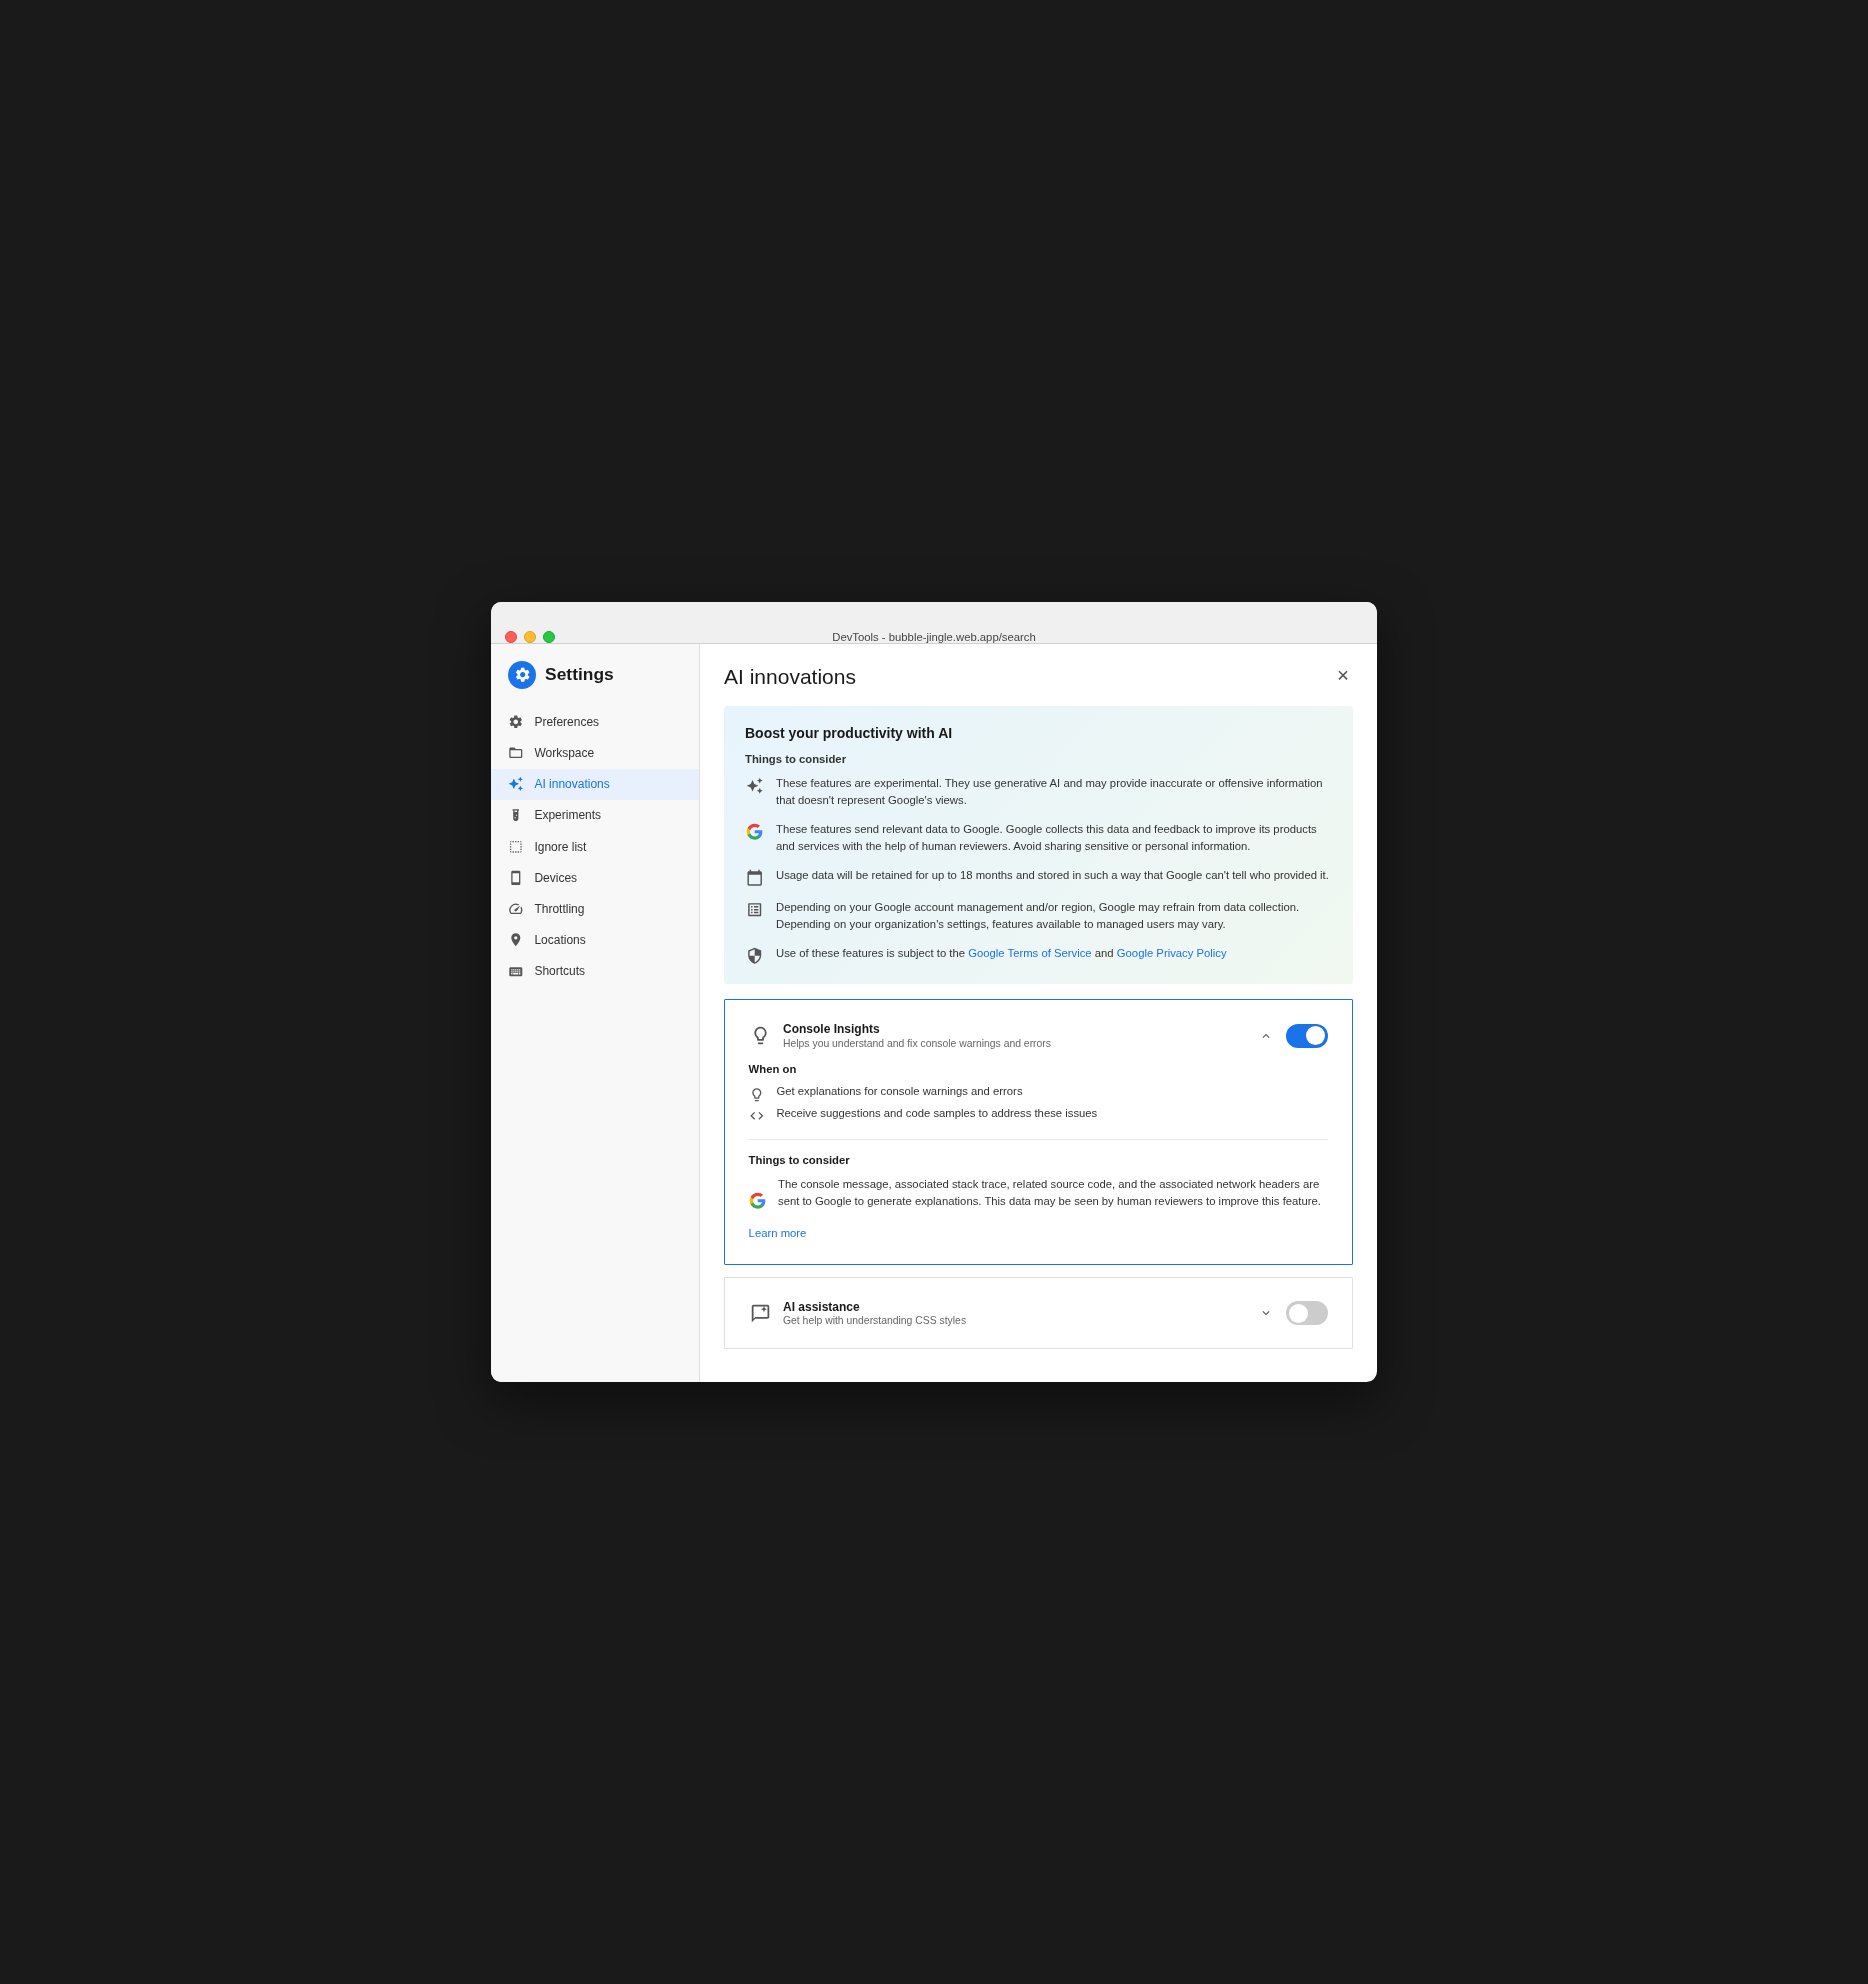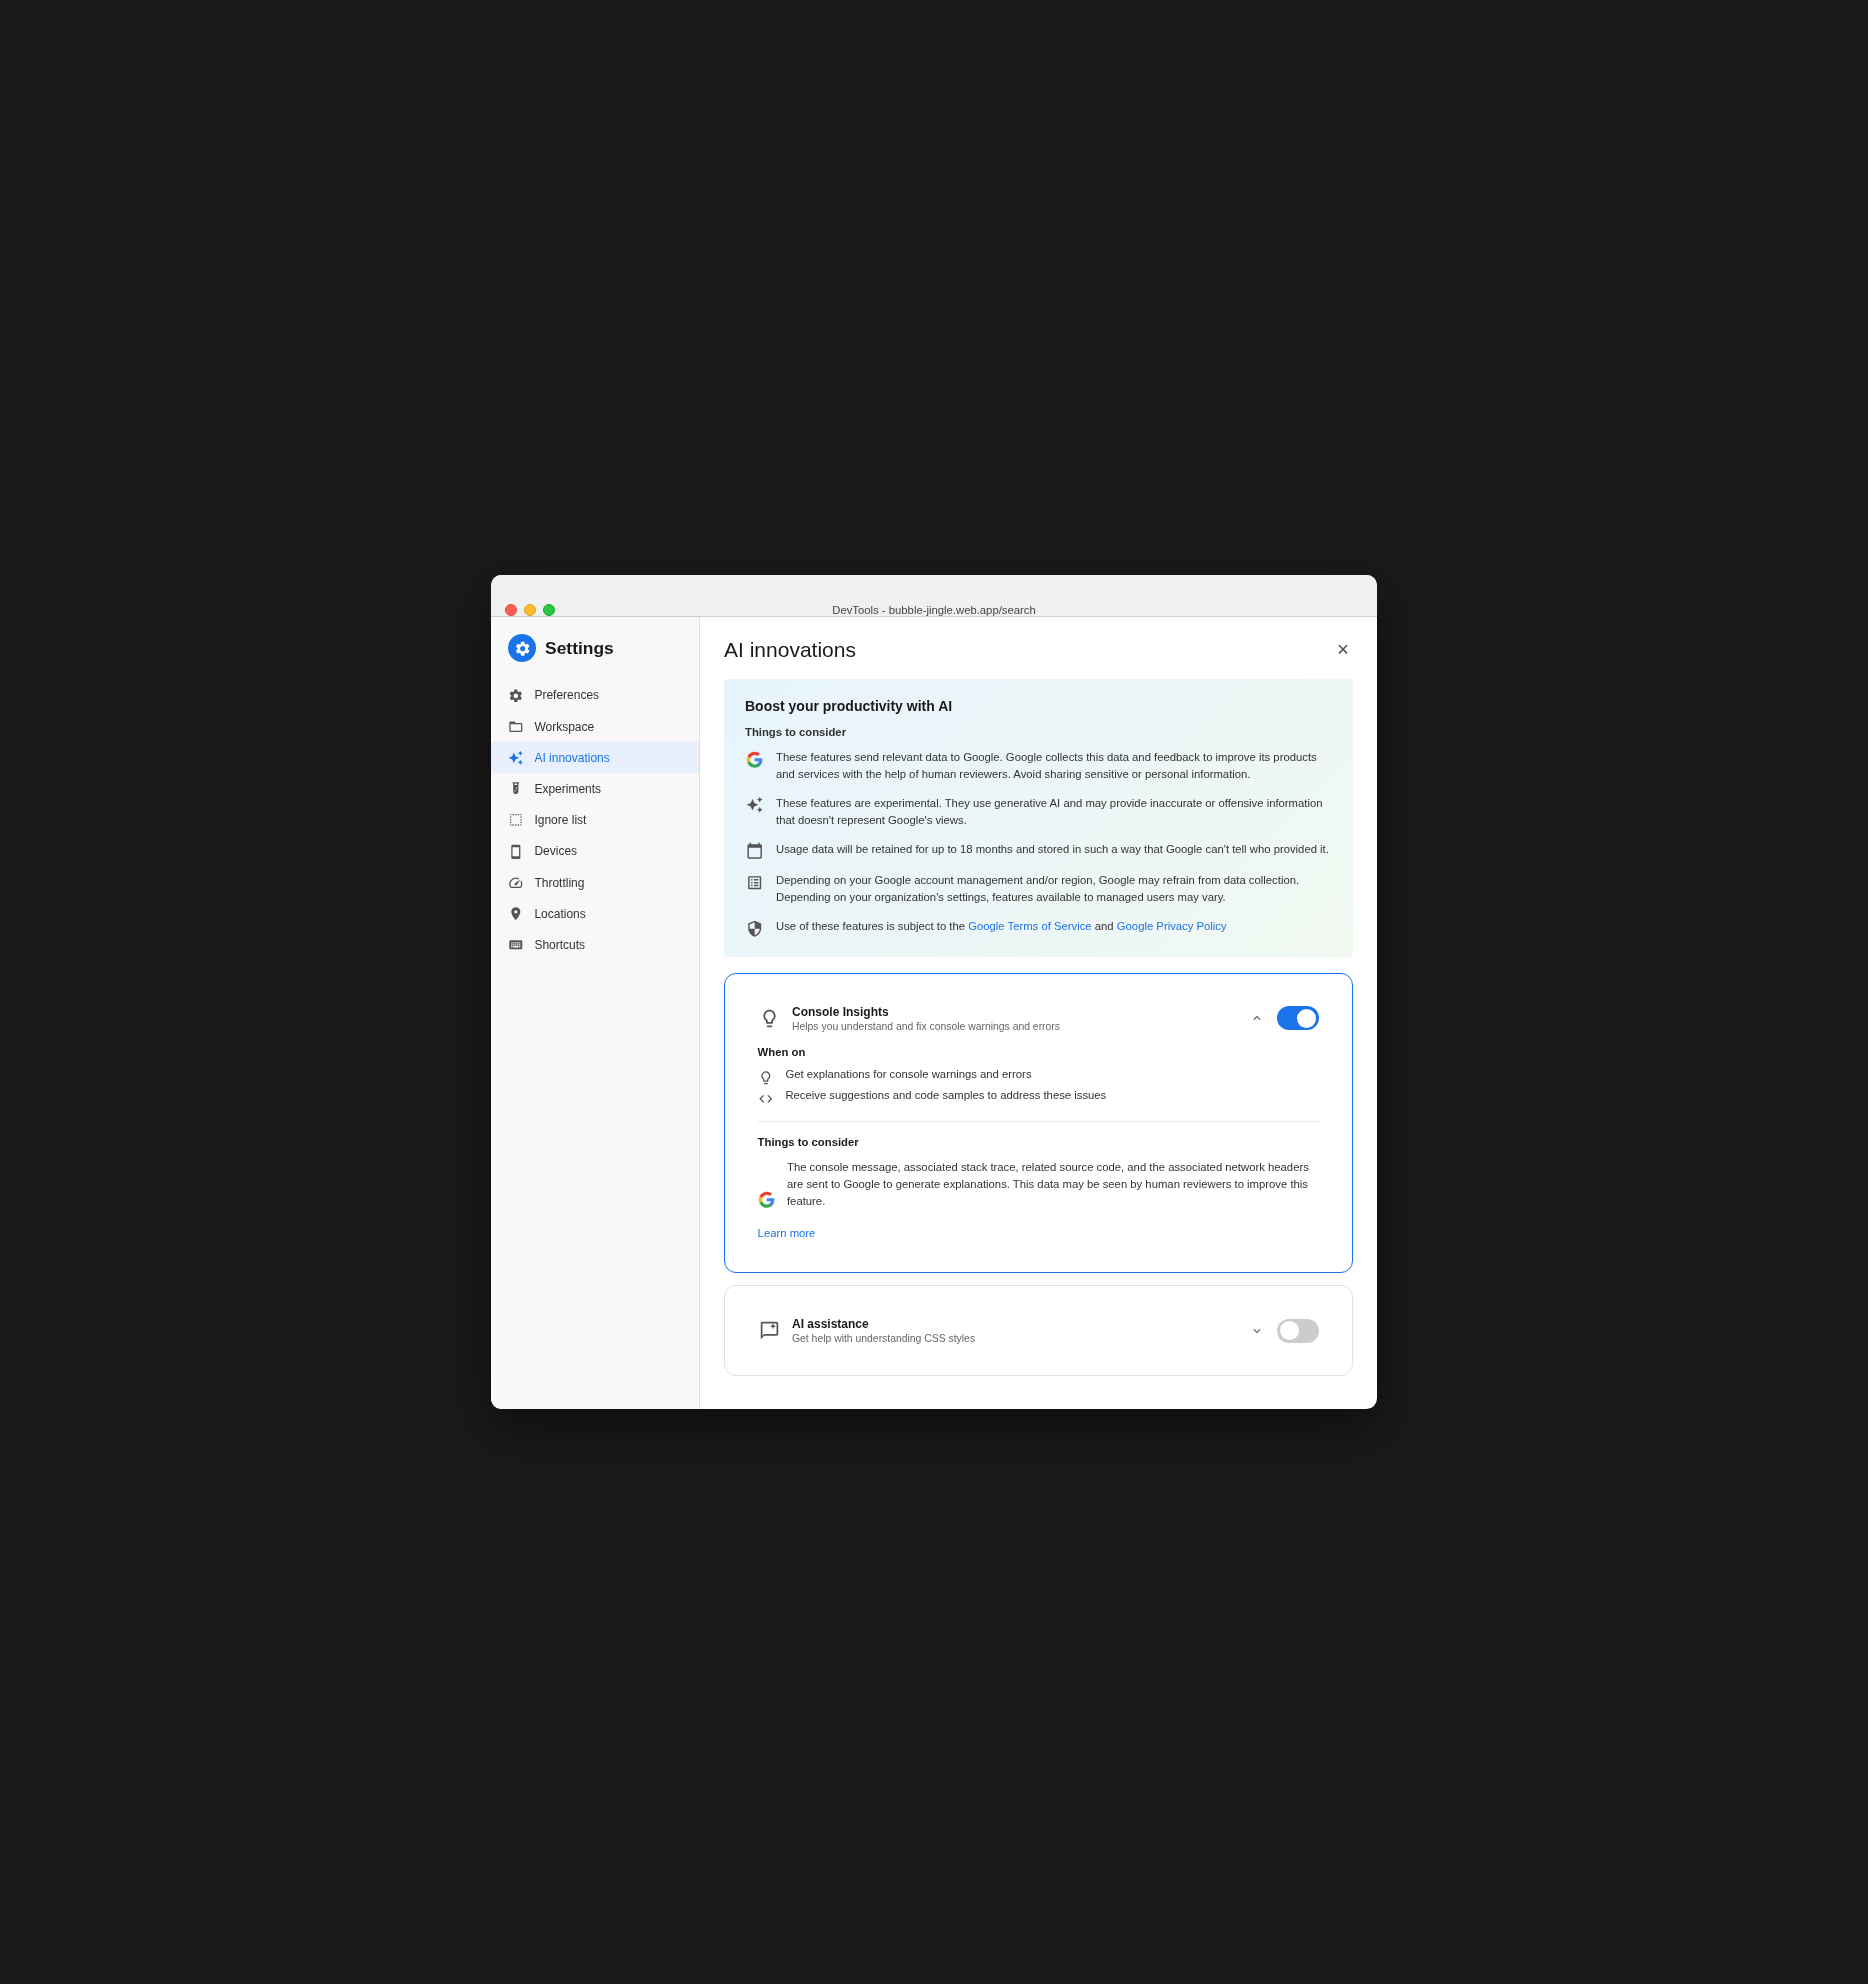--- a/index.html
+++ b/index.html
@@ -218,22 +218,22 @@
       line-height: 1.5;
     }
 
     .info-list-item-text a {
       color: #1a73e8;
       text-decoration: none;
     }
 
     .feature-card {
       border: 1.7px solid #1a73e8;
-      border-radius: 12px;
-      padding: 17px;
+      border-radius: 1px;
+      padding: 8px;
       margin-bottom: 12px;
       overflow: hidden;
     }
 
     .feature-card.collapsed {
       border: 0.9px solid #e0e0e0;
     }
 
     .feature-header {
       display: flex;
@@ -535,40 +535,40 @@
     <div class="main">
       <div class="main-header">
         <h1 class="main-title">AI innovations</h1>
         <button class="close-btn">✕</button>
       </div>
 
       <div class="info-card">
         <div class="info-card-title">Boost your productivity with AI</div>
         <div class="info-card-subtitle">Things to consider</div>
         <ul class="info-list">
+
+          <li class="info-list-item">
+            <span class="info-list-item-icon">
+              <svg viewBox="0 0 24 24" fill="#555">
+                  <path d="M19 9l1.25-2.75L23 5l-2.75-1.25L19 1l-1.25 2.75L15 5l2.75 1.25L19 9zm-7.5.5L9 4 6.5 9.5 1 12l5.5 2.5L9 20l2.5-5.5L17 12l-5.5-2.5zM19 15l-1.25 2.75L15 19l2.75 1.25L19 23l1.25-2.75L23 19l-2.75-1.25L19 15z"></path>
+                </svg>
+            </span>
+            <span class="info-list-item-text">These features are experimental. They use generative AI and may provide inaccurate or offensive information that doesn't represent Google's views.</span>
+          </li>
 
           <li class="info-list-item">
             <span class="info-list-item-icon">
               <svg viewBox="0 0 24 24" fill="none">
                   <path d="M22.56 12.25c0-.78-.07-1.53-.2-2.25H12v4.26h5.92c-.26 1.37-1.04 2.53-2.21 3.31v2.77h3.57c2.08-1.92 3.28-4.74 3.28-8.09z" fill="#4285F4"></path>
                   <path d="M12 23c2.97 0 5.46-.98 7.28-2.66l-3.57-2.77c-.98.66-2.23 1.06-3.71 1.06-2.86 0-5.29-1.93-6.16-4.53H2.18v2.84C3.99 20.53 7.7 23 12 23z" fill="#34A853"></path>
                   <path d="M5.84 14.09c-.22-.66-.35-1.36-.35-2.09s.13-1.43.35-2.09V7.07H2.18C1.43 8.55 1 10.22 1 12s.43 3.45 1.18 4.93l2.85-2.22.81-.62z" fill="#FBBC05"></path>
                   <path d="M12 5.38c1.62 0 3.06.56 4.21 1.64l3.15-3.15C17.45 2.09 14.97 1 12 1 7.7 1 3.99 3.47 2.18 7.07l3.66 2.84c.87-2.6 3.3-4.53 6.16-4.53z" fill="#EA4335"></path>
                 </svg>
             </span>
             <span class="info-list-item-text">These features send relevant data to Google. Google collects this data and feedback to improve its products and services with the help of human reviewers. Avoid sharing sensitive or personal information.</span>
-          </li>
-
-          <li class="info-list-item">
-            <span class="info-list-item-icon">
-              <svg viewBox="0 0 24 24" fill="#555">
-                  <path d="M19 9l1.25-2.75L23 5l-2.75-1.25L19 1l-1.25 2.75L15 5l2.75 1.25L19 9zm-7.5.5L9 4 6.5 9.5 1 12l5.5 2.5L9 20l2.5-5.5L17 12l-5.5-2.5zM19 15l-1.25 2.75L15 19l2.75 1.25L19 23l1.25-2.75L23 19l-2.75-1.25L19 15z"></path>
-                </svg>
-            </span>
-            <span class="info-list-item-text">These features are experimental. They use generative AI and may provide inaccurate or offensive information that doesn't represent Google's views.</span>
           </li>
 
           <li class="info-list-item">
             <span class="info-list-item-icon">
               <svg viewBox="0 0 24 24" fill="#555">
                   <path d="M20 3h-1V1h-2v2H7V1H5v2H4c-1.1 0-2 .9-2 2v16c0 1.1.9 2 2 2h16c1.1 0 2-.9 2-2V5c0-1.1-.9-2-2-2zm0 18H4V8h16v13z"></path>
                 </svg>
             </span>
             <span class="info-list-item-text">Usage data will be retained for up to 18 months and stored in such a way that Google can't tell who provided it.</span>
           </li>

